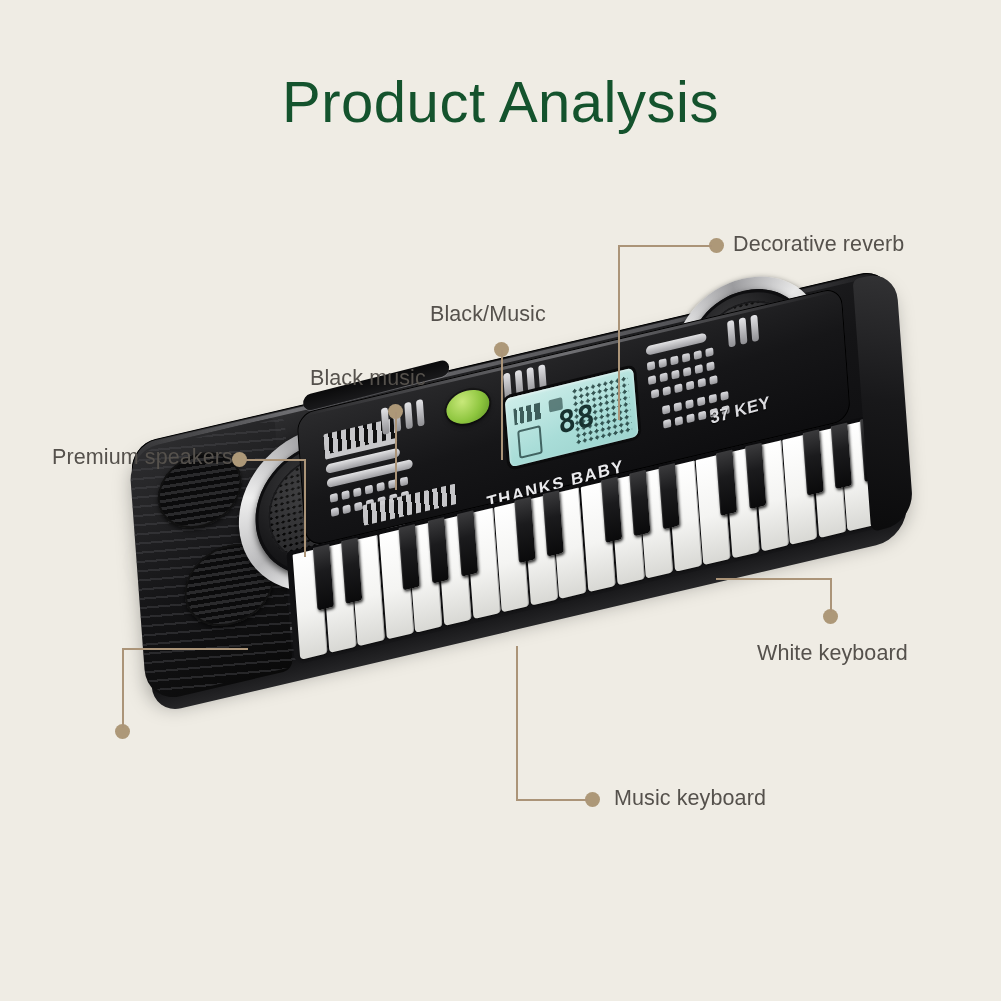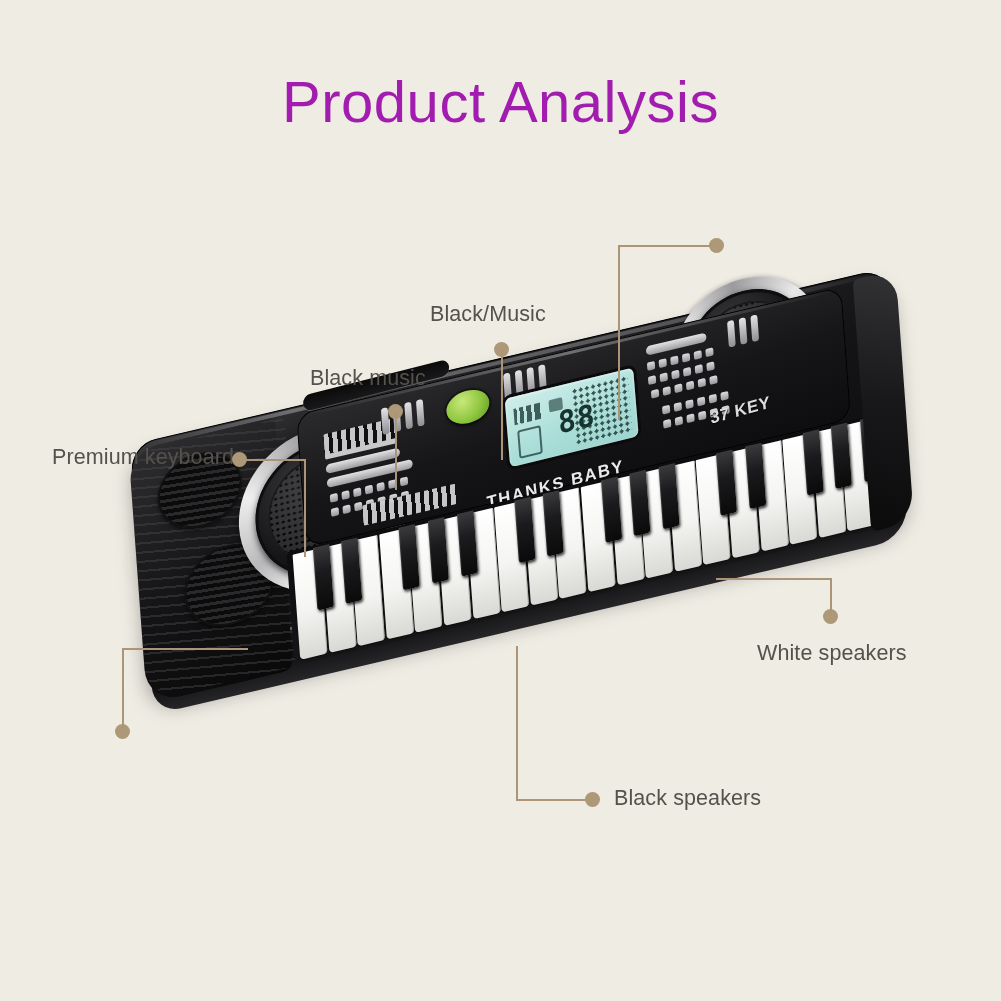--- a/index.html
+++ b/index.html
@@ -9,21 +9,21 @@
     font-family:"Liberation Sans", sans-serif;
     overflow:hidden;position:relative;
   }
   #stage{position:absolute;inset:0;width:1001px;height:1001px;}
 
   
   .title{
     position:absolute;left:0;top:68px;width:1001px;
     text-align:center;
     font-size:58px;font-weight:400;letter-spacing:0.5px;
-    color:#a21caf;
+    color:#14532d;
     font-family:"Liberation Sans", sans-serif;
   }
 
   
   .label{
     position:absolute;
     font-size:21.5px;color:#55514c;white-space:nowrap;
     font-family:"Liberation Sans", sans-serif;
     letter-spacing:0.1px;
   }
@@ -431,43 +431,44 @@
             <div class="bk" style="left: 529.8px;"></div>
             <div class="bk" style="left: 559.4px;"></div>
             <div class="bk" style="left: 589px;"></div>
           </div>
       </div>
 
       <div class="end-right"></div>
     </div>
   </div>
 
+  <div class="label" style="left:733px;top:232px;">Decorative reverb</div>
   <div class="dot" style="left:709px;top:238px;"></div>
   <div class="lead h" style="left:618px;top:245px;width:94px;"></div>
   <div class="lead v" style="left:618px;top:245px;height:175px;"></div>
 
   <div class="label" style="left:430px;top:302px;">Black/Music</div>
   <div class="dot" style="left:494px;top:342px;"></div>
   <div class="lead v" style="left:501px;top:350px;height:110px;"></div>
 
   <div class="label" style="left:310px;top:366px;">Black music</div>
   <div class="dot" style="left:388px;top:404px;"></div>
   <div class="lead v" style="left:395px;top:412px;height:78px;"></div>
 
-  <div class="label" style="left:52px;top:445px;">Premium keyboard</div>
+  <div class="label" style="left:52px;top:445px;">Premium speakers</div>
   <div class="dot" style="left:232px;top:452px;"></div>
   <div class="lead h" style="left:245px;top:459px;width:60px;"></div>
   <div class="lead v" style="left:304px;top:459px;height:98px;"></div>
 
-  <div class="label" style="left:757px;top:641px;">White speakers</div>
+  <div class="label" style="left:757px;top:641px;">White keyboard</div>
   <div class="dot" style="left:823px;top:609px;"></div>
   <div class="lead v" style="left:830px;top:578px;height:34px;"></div>
   <div class="lead h" style="left:716px;top:578px;width:116px;"></div>
 
-  <div class="label" style="left:614px;top:786px;">Black speakers</div>
+  <div class="label" style="left:614px;top:786px;">Music keyboard</div>
   <div class="dot" style="left:585px;top:792px;"></div>
   <div class="lead h" style="left:516px;top:799px;width:72px;"></div>
   <div class="lead v" style="left:516px;top:646px;height:154px;"></div>
 
   <div class="dot" style="left:115px;top:724px;"></div>
   <div class="lead v" style="left:122px;top:648px;height:80px;"></div>
   <div class="lead h" style="left:122px;top:648px;width:126px;"></div>
 
 </div>
 

